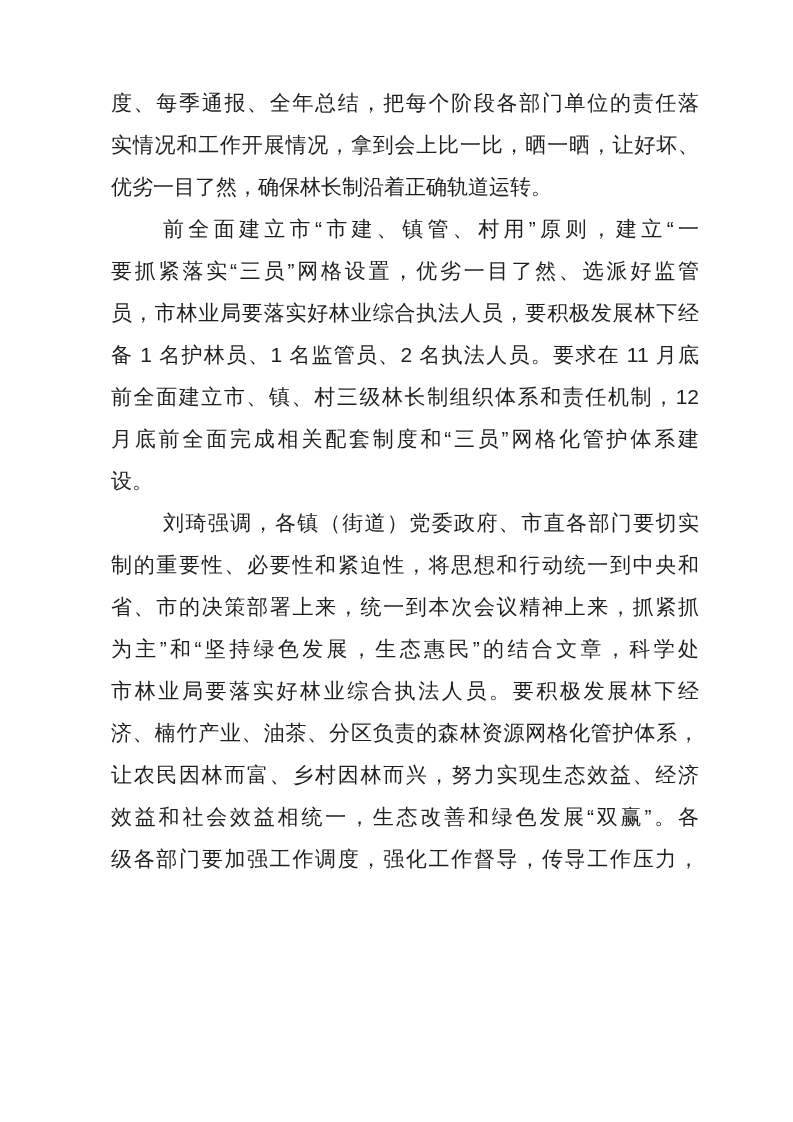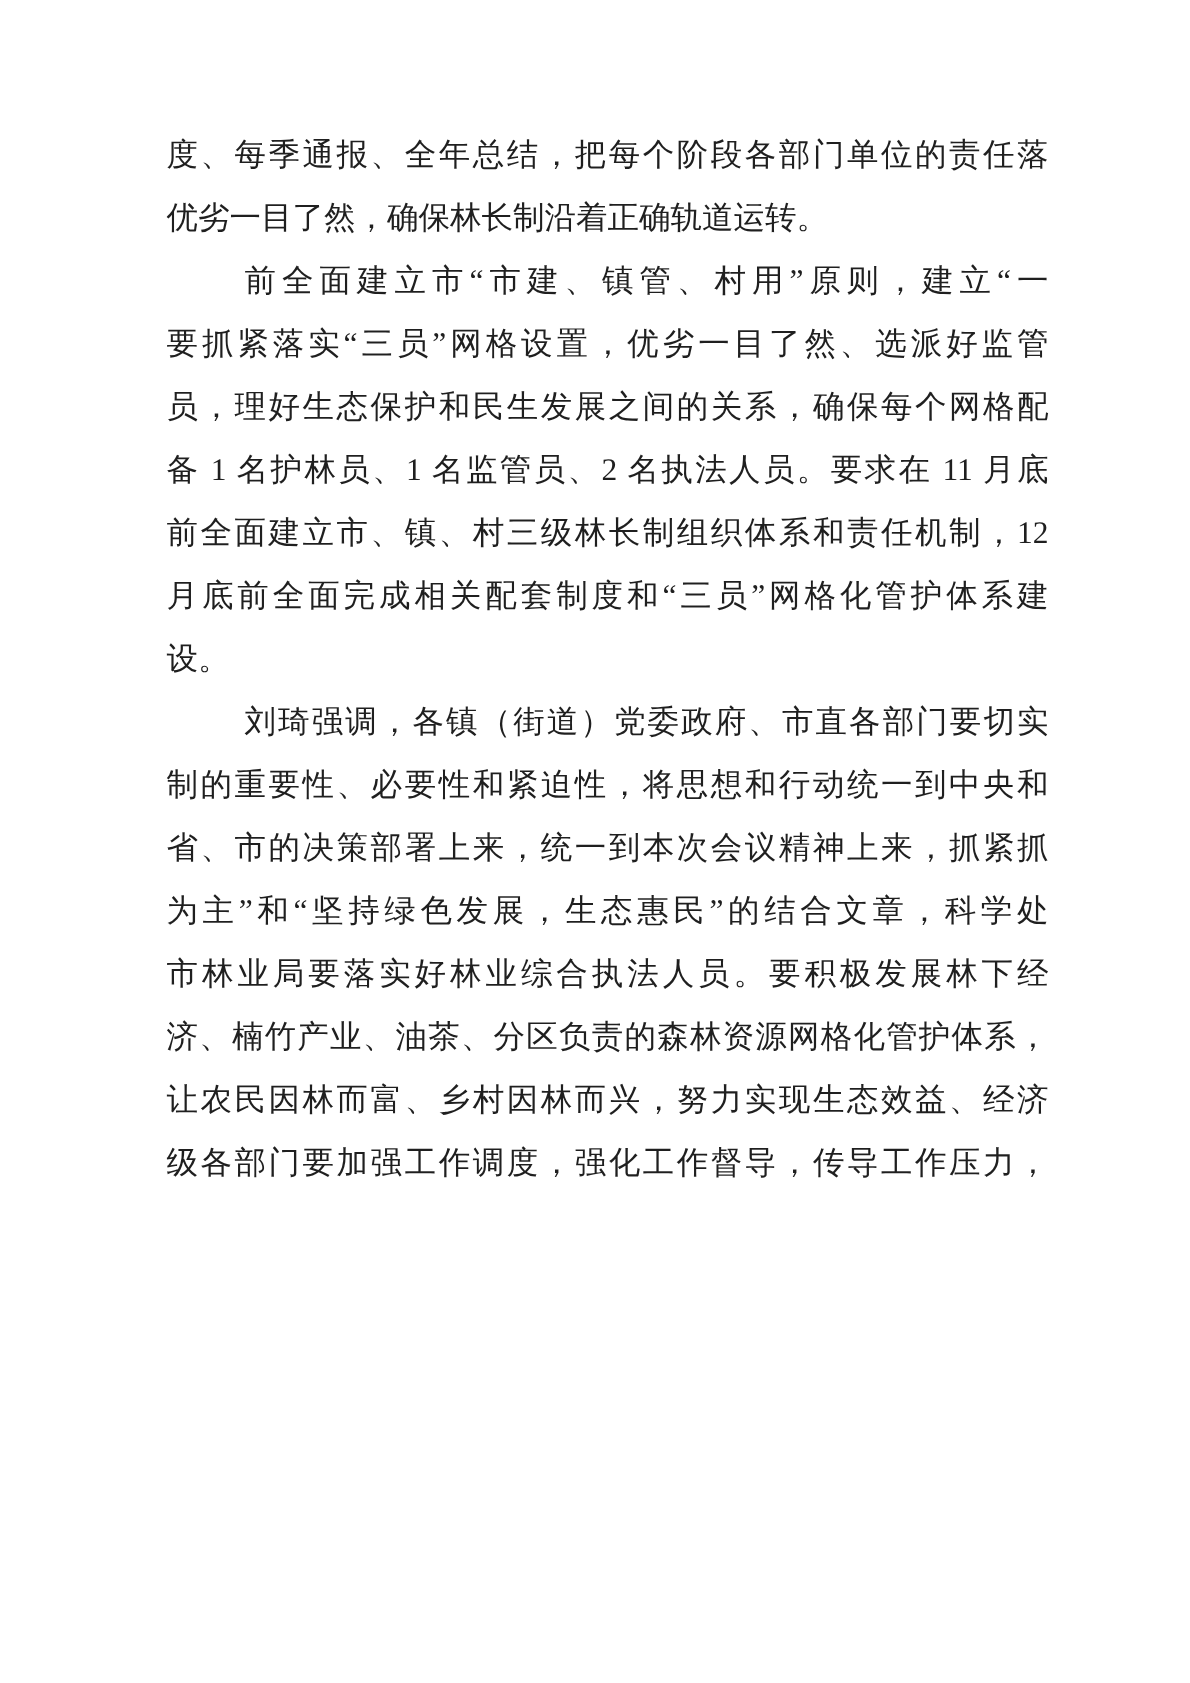--- a/index.html
+++ b/index.html
@@ -13,21 +13,21 @@
     height: 1122px;
     background: #ffffff;
     overflow: hidden;
   }
   .text-block {
     position: absolute;
     left: 111px;
     top: 82px;
     width: 588px;
     color: #1f1f1f;
-    font-family: Liberation Serif, serif;
+    font-family: Liberation Sans, sans-serif;
     font-size: 21px;
     -webkit-font-smoothing: antialiased;
   }
   .line {
     height: 42px;
     line-height: 42px;
     overflow: hidden;
     white-space: normal;
   }
   
@@ -44,30 +44,32 @@
   .ind {
     text-indent: 52px;
   }
 </style>
 </head>
 <body>
 
 <div class="page">
   <div class="text-block">
     <div class="line j">度、每季通报、全年总结，把每个阶段各部门单位的责任落</div>
+    <div class="line j">实情况和工作开展情况，拿到会上比一比，晒一晒，让好坏、</div>
     <div class="line end">优劣一目了然，确保林长制沿着正确轨道运转。</div>
     <div class="line j ind">前全面建立市“市建、镇管、村用”原则，建立“一</div>
     <div class="line j">要抓紧落实“三员”网格设置，优劣一目了然、选派好监管</div>
-    <div class="line j">员，理好生态保护和民生发展之间的关系，确保每个网格配</div>
+    <div class="line j">员，市林业局要落实好林业综合执法人员，要积极发展林下经</div>
     <div class="line j">备 1 名护林员、1 名监管员、2 名执法人员。要求在 11 月底</div>
     <div class="line j">前全面建立市、镇、村三级林长制组织体系和责任机制，12</div>
     <div class="line j">月底前全面完成相关配套制度和“三员”网格化管护体系建</div>
     <div class="line end">设。</div>
     <div class="line j ind">刘琦强调，各镇（街道）党委政府、市直各部门要切实</div>
     <div class="line j">制的重要性、必要性和紧迫性，将思想和行动统一到中央和</div>
     <div class="line j">省、市的决策部署上来，统一到本次会议精神上来，抓紧抓</div>
     <div class="line j">为主”和“坚持绿色发展，生态惠民”的结合文章，科学处</div>
     <div class="line j">市林业局要落实好林业综合执法人员。要积极发展林下经</div>
     <div class="line j">济、楠竹产业、油茶、分区负责的森林资源网格化管护体系，</div>
     <div class="line j">让农民因林而富、乡村因林而兴，努力实现生态效益、经济</div>
+    <div class="line j">效益和社会效益相统一，生态改善和绿色发展“双赢”。各</div>
     <div class="line j">级各部门要加强工作调度，强化工作督导，传导工作压力，</div>
   </div>
 </div>
 
 </body></html>

